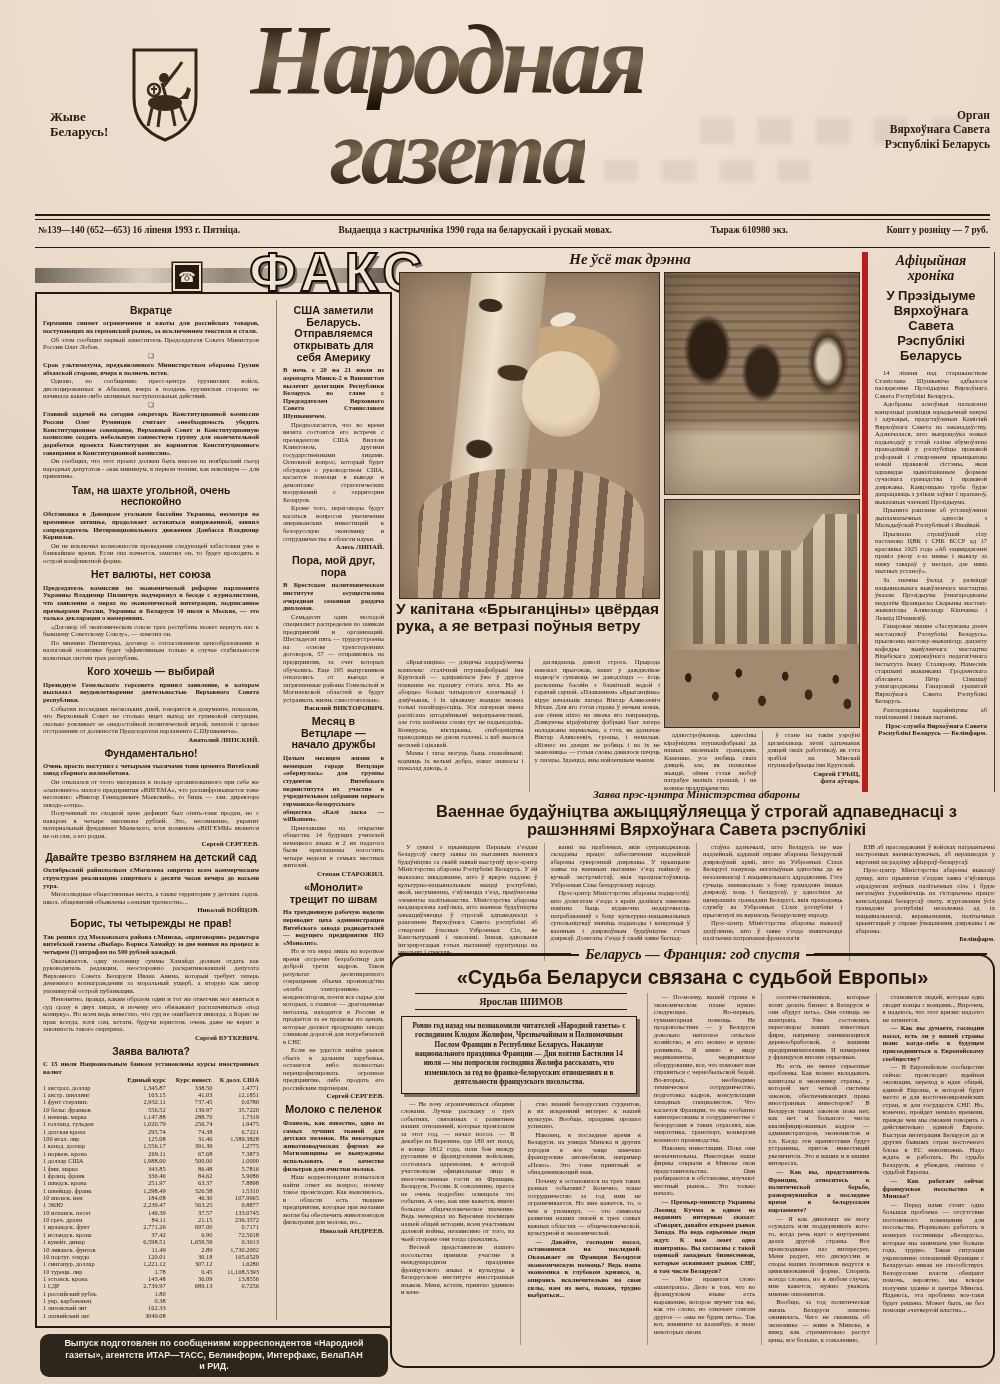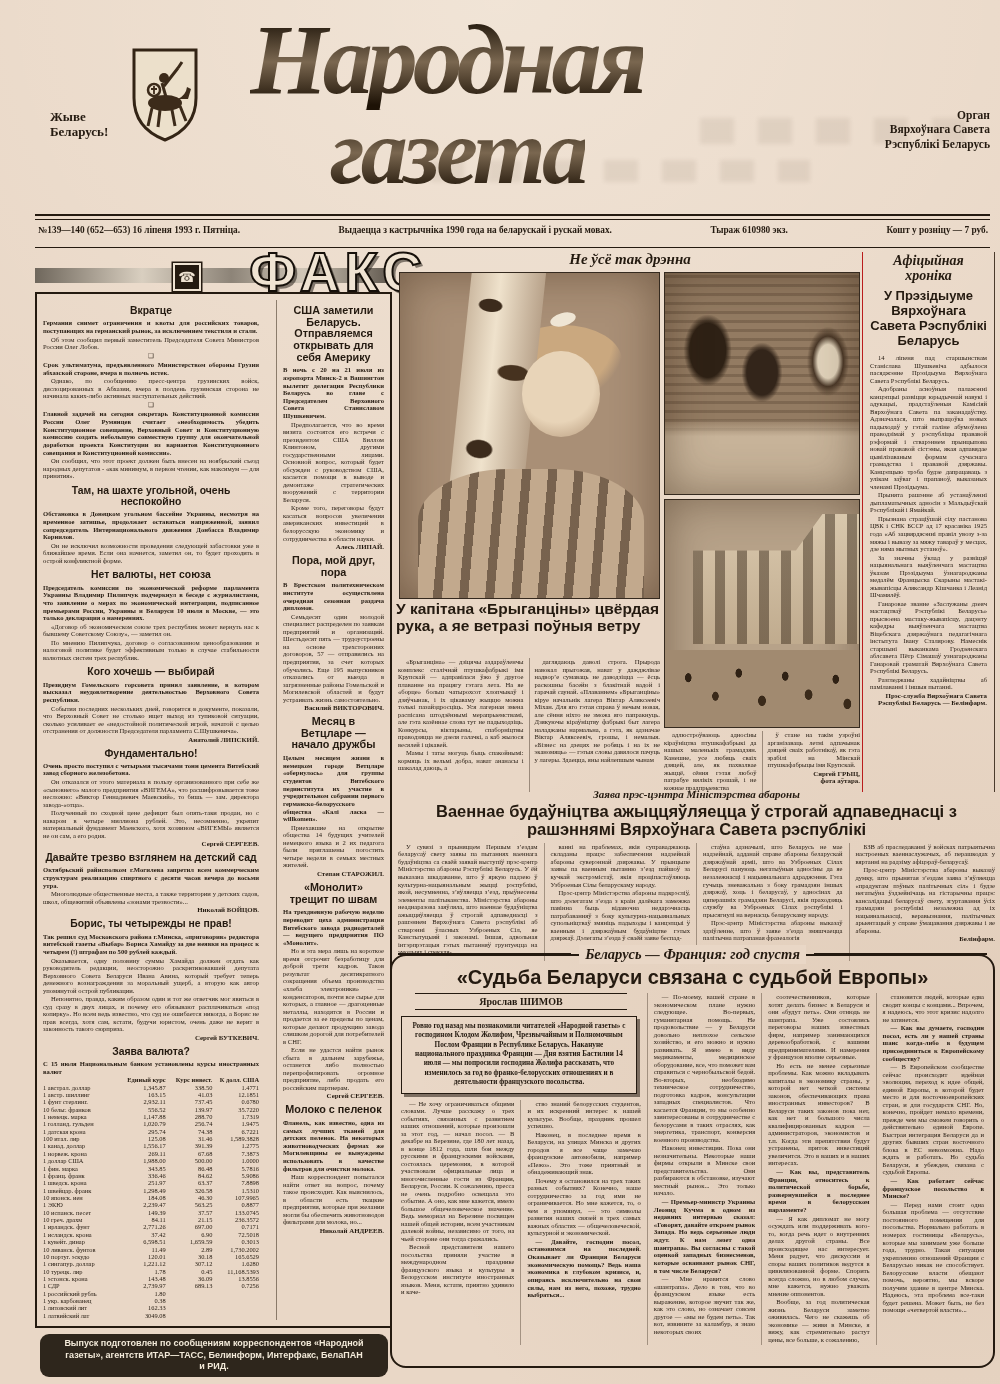--- a/index.html
+++ b/index.html
@@ -119,21 +119,21 @@
       radial-gradient(6px 8px at 94% 70%, #3a2a1a 0 60%, transparent 70%),
       #a18a70;}
   #brig-head{left:396px;top:600px;width:266px;text-align:left;
     font-family:"Liberation Sans",sans-serif;font-weight:bold;font-size:15.5px;line-height:1.12;}
   #brig-cols{left:398px;top:658px;width:262px;height:134px;display:flex;overflow:hidden;}
   #brig-cols2{left:664px;top:731px;width:196px;height:66px;display:flex;overflow:hidden;}
   .bcol{flex:1;overflow:hidden;}
   .bcol + .bcol{border-left:1px solid rgba(60,45,30,.45);padding-left:5px;margin-left:5px;}
   
   #chron{left:862px;top:252px;width:133px;height:540px;box-sizing:border-box;
-    border-left:1px solid #b91c1c;border-right:1px solid #4a3b2c;padding:2px 7px;overflow:hidden;}
+    border-left:6px solid #b91c1c;border-right:1px solid #4a3b2c;padding:2px 7px;overflow:hidden;}
   #chron-kicker{font-style:italic;font-weight:bold;font-size:14px;text-align:center;line-height:1.05;}
   #chron-head{font-family:"Liberation Sans",sans-serif;font-weight:bold;font-size:13px;
     text-align:center;line-height:1.15;margin:6px 0 5px;}
   
   #mil{left:398px;top:788px;width:597px;}
   #mil-kicker{text-align:center;font-style:italic;font-weight:bold;font-size:11px;}
   #mil-head{text-align:center;font-family:"Liberation Sans",sans-serif;font-weight:bold;
     font-size:16.5px;line-height:1.12;margin:2px 0 4px;}
   #mil-cols{display:flex;height:118px;overflow:hidden;}
   .mcol{flex:1;overflow:hidden;}

